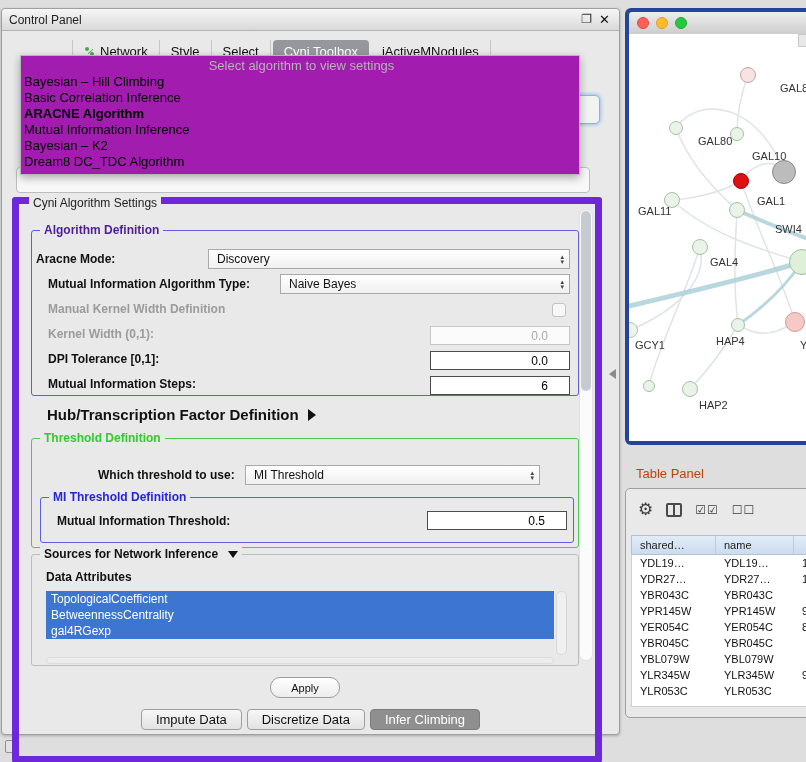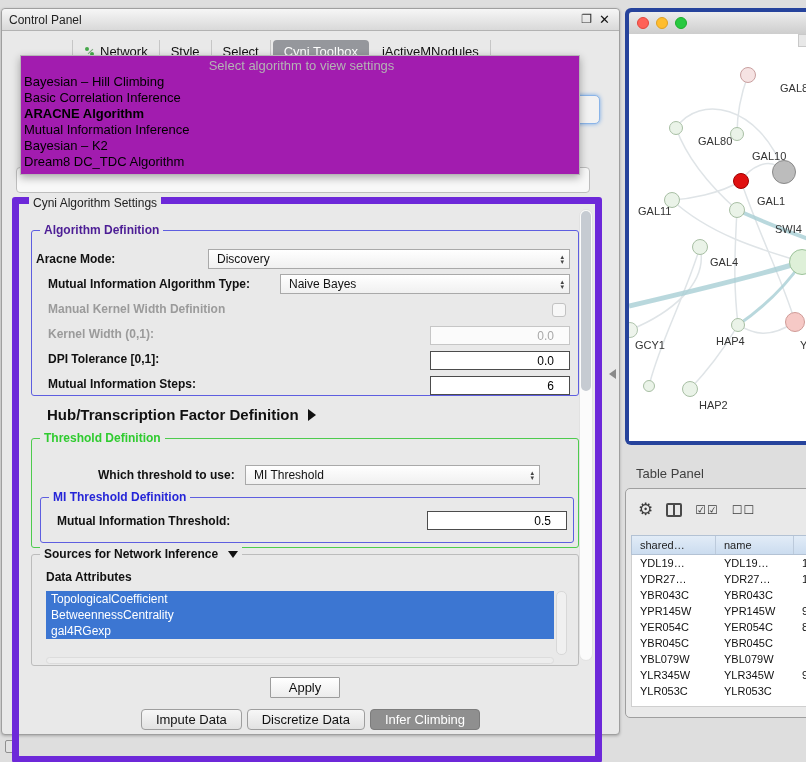--- a/index.html
+++ b/index.html
@@ -68,21 +68,21 @@
   .combo .arrows { margin-left:auto; margin-right:5px; display:flex; flex-direction:column;
     align-items:center; line-height:5px; font-size:7px; color:#444; }
   #combo-aracne { left:176px; right:8px; top:18px; }
   #combo-mitype { left:248px; right:8px; top:43px; }
 
   .checkbox { position:absolute; right:12px; top:72px; width:14px; height:14px;
     border:1px solid #c2c2c2; border-radius:3px; background:#f7f7f7; }
 
   input.field { position:absolute; right:8px; width:140px; height:19px;
     border:1px solid #4c4c4c; background:#fff; font:12px "Liberation Sans",sans-serif;
-    text-align:right; padding:0 15px;margin-left:16px; }
+    text-align:right; padding:0 21px;margin-left:16px; }
   #kernel-input { top:95px; border-color:#c6c6c6; color:#a8a8a8; background:#fbfbfb; }
   #dpi-input { top:120px; }
   #steps-input { top:145px; }
 
   #hub-row { position:absolute; left:28px; top:202px; font-size:15px; font-weight:bold;
     color:#111; display:flex; align-items:center; }
   .tri-right { display:inline-block; width:0; height:0; border-left:8px solid #111;
     border-top:6px solid transparent; border-bottom:6px solid transparent; margin-left:9px; }
   .tri-down { display:inline-block; width:0; height:0; border-top:7px solid #111;
     border-left:5px solid transparent; border-right:5px solid transparent; margin-left:7px;
@@ -101,22 +101,22 @@
   #sources-box .box-title { color:#111; }
   #attr-list { position:absolute; left:14px; top:36px; width:508px; }
   .attr-item { height:16px; line-height:16px; font-size:12px; color:#fff;
     background:#3c76d2; padding-left:5px; white-space:nowrap; }
   .list-vscroll { position:absolute; left:524px; top:36px; width:11px; height:64px;
     background:#f0f0f0; border:1px solid #d8d8d8; border-radius:5px; }
   .list-hscroll { position:absolute; left:14px; top:102px; width:508px; height:7px;
     background:#ededed; border:1px solid #dcdcdc; border-radius:4px; }
 
   #apply-btn { position:absolute; left:268px; top:668px; width:70px; height:21px;
-    background:linear-gradient(#fff,#ececec); border:1px solid #9c9c9c; border-radius:1px;
-    font-size:13px; color:#111; display:flex; align-items:center; justify-content:center; }
+    background:linear-gradient(#fff,#ececec); border:1px solid #9c9c9c; border-radius:10px;
+    font-size:11px; color:#111; display:flex; align-items:center; justify-content:center; }
 
   #bottom-tabbar { position:absolute; left:0; right:0; top:700px; display:flex;
     justify-content:center; gap:5px; }
   .bottom-tab { height:21px; padding:0 14px; display:flex; align-items:center;
     font-size:13px; color:#111; background:linear-gradient(#f7f7f7,#e2e2e2);
     border:1px solid #9e9e9e; border-radius:4px; white-space:nowrap; }
   .bottom-tab.active { background:#8f8f8f; color:#fff; border-color:#7c7c7c; }
 
   
   #network-window { position:absolute; left:625px; top:8px; width:190px; height:437px;
@@ -128,21 +128,21 @@
   .t-yellow { left:27px; background:#ffbd2e; border:1px solid #dfa023; }
   .t-green  { left:46px; background:#28c941; border:1px solid #1dad2b; }
   .nw-canvas { position:relative; background:#fff; height:407px; overflow:hidden; }
   .nw-canvas svg { position:absolute; left:0; top:0; }
   .node { position:absolute; border-radius:50%; border:1px solid #999; }
   .node-label { position:absolute; font-size:11px; color:#333; white-space:nowrap; }
   .nw-scroll-stub { position:absolute; right:0; top:0; width:13px; height:13px;
     background:#e8e8e8; border:1px solid #c9c9c9; }
 
   
-  #table-panel-title { position:absolute; left:636px; top:466px; font-size:13px; color:#404040; }
+  #table-panel-title { position:absolute; left:636px; top:466px; font-size:13px; color:#c2410c; }
   #table-window { position:absolute; left:625px; top:488px; width:190px; height:230px;
     background:#e9e9e9; border:1px solid #9f9f9f; border-radius:5px; overflow:hidden; }
   .tw-toolbar { position:absolute; left:12px; top:12px; display:flex; gap:13px;
     align-items:center; color:#3c3c3c; }
   .gear { font-size:17px; line-height:17px; }
   .col-ico { width:16px; height:14px; border:2px solid #4a4a4a; border-radius:2px; position:relative; }
   .col-ico::after { content:""; position:absolute; left:5px; top:0; bottom:0; width:2px; background:#4a4a4a; }
   .chk-pair { font-size:12px; letter-spacing:1px; color:#3c3c3c; }
 
   .tw-table { position:absolute; left:5px; top:46px; width:230px; }

